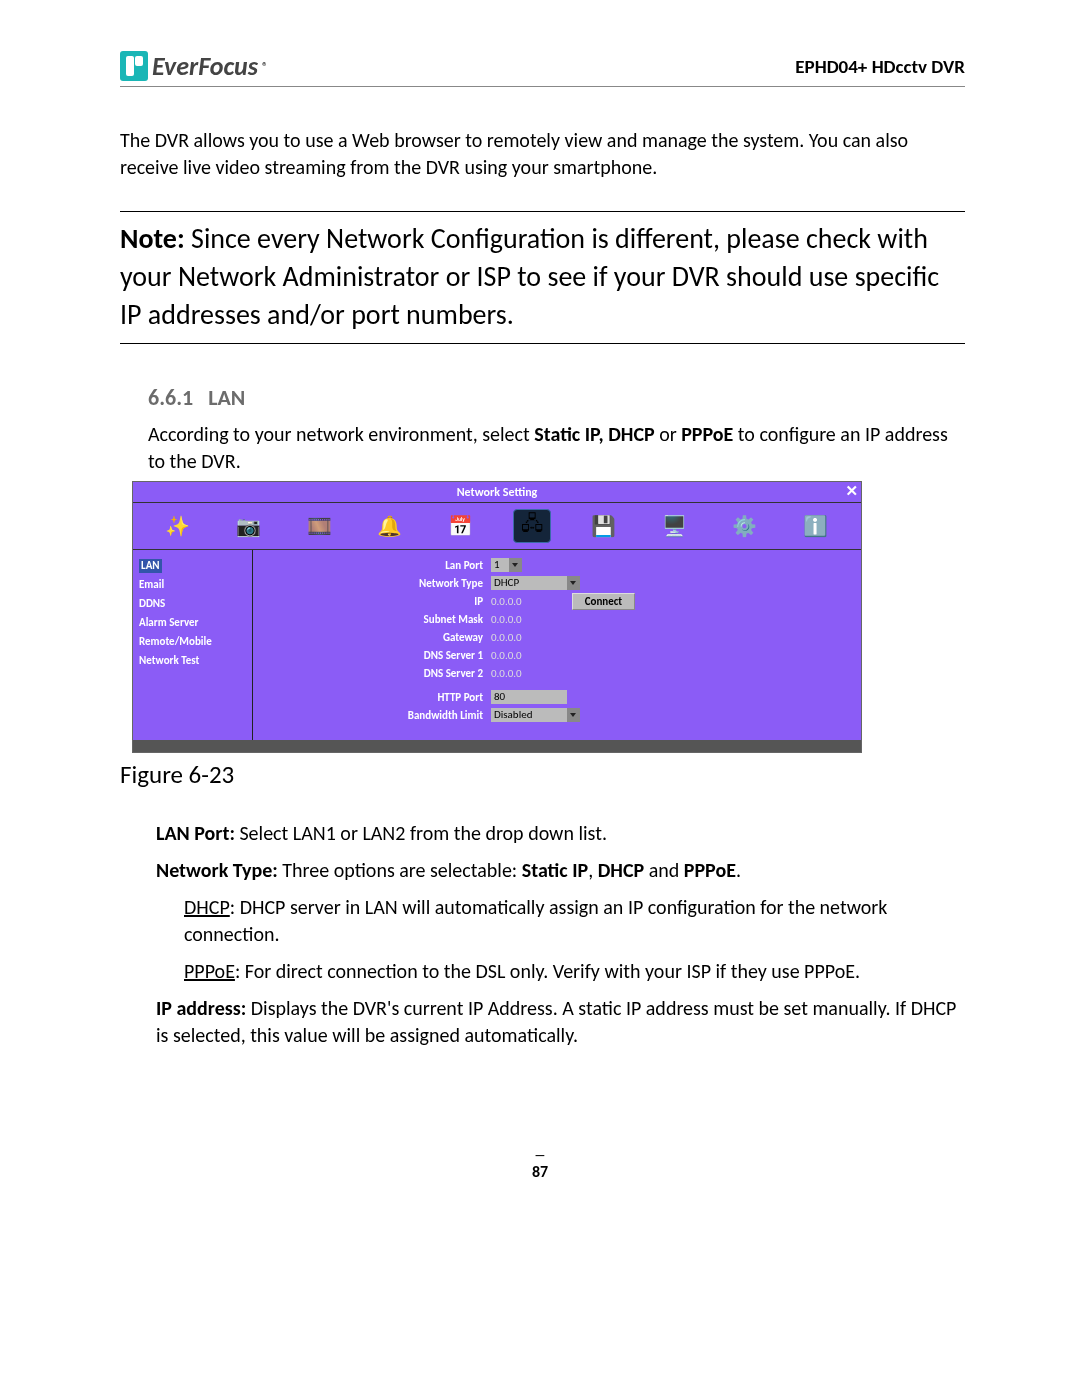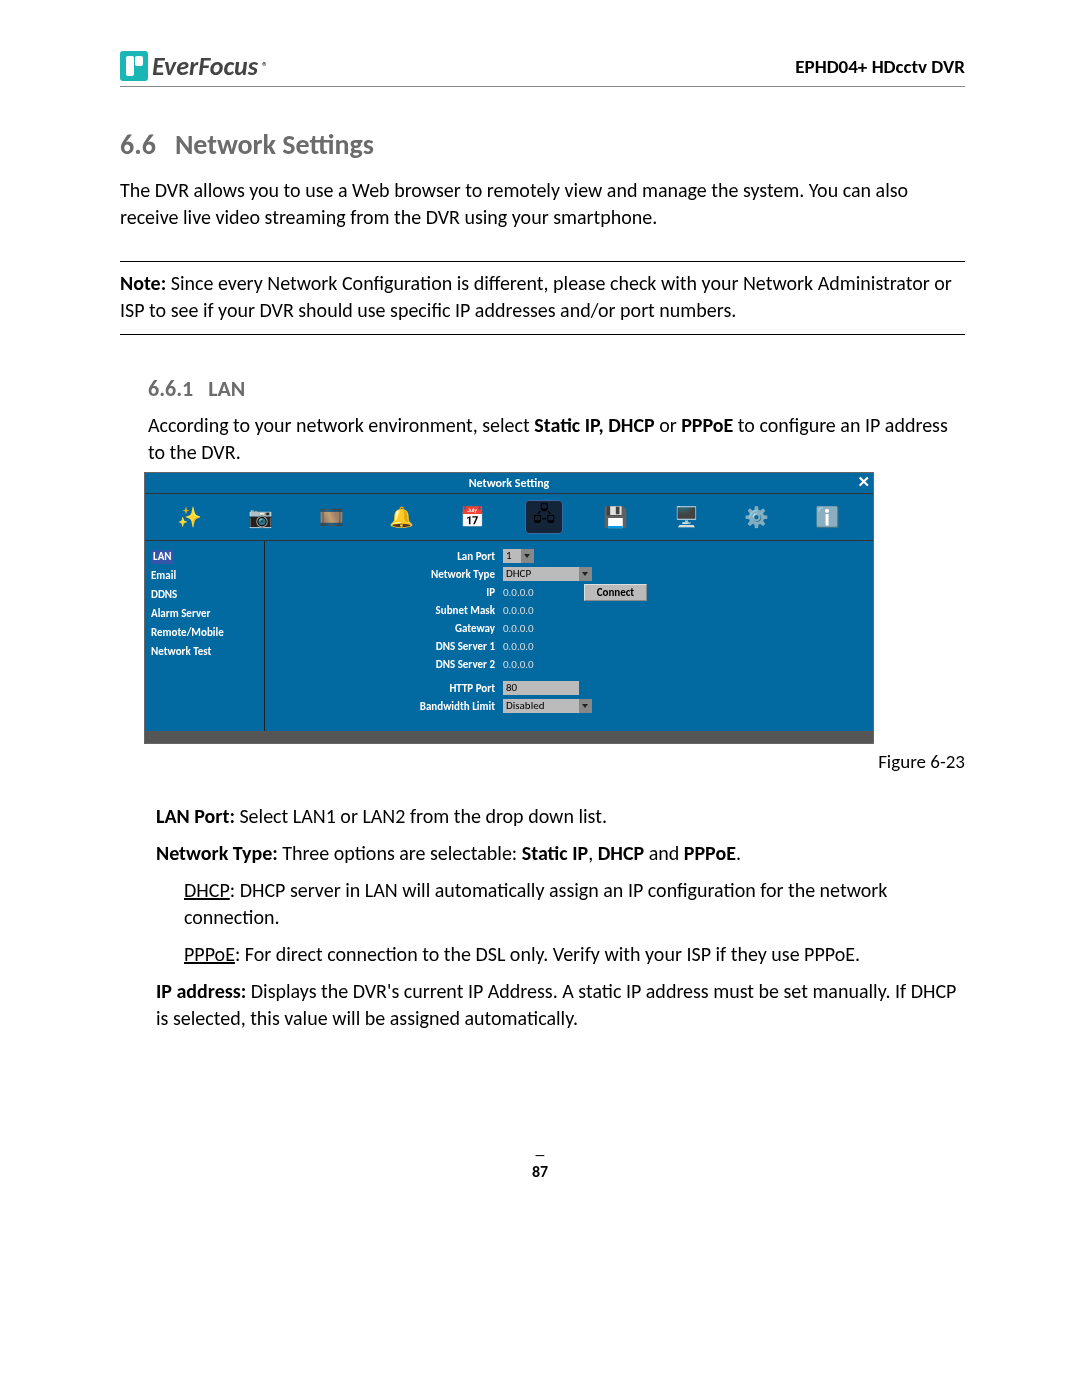--- a/index.html
+++ b/index.html
@@ -72,43 +72,43 @@
   }
   .body-text {
     font-size: 20px;
     line-height: 1.35;
     margin: 0 0 30px 0;
   }
   .note-box {
     border-top: 1px solid #000;
     border-bottom: 1px solid #000;
     padding: 8px 0 10px 0;
-    font-size: 20px;
+    font-size: 28px;
     line-height: 1.35;
     margin-bottom: 40px;
   }
   h3.subsec {
     font-size: 22px;
     color: #6c6c6c;
     margin: 0 0 10px 0;
     font-weight: bold;
     padding-left: 28px;
   }
   .sub-body {
     font-size: 20px;
     line-height: 1.35;
     margin: 0 0 6px 0;
     padding-left: 28px;
   }
 
   
   .shot {
-    margin-left: 24px;
+    margin-left: 12px;
     width: 730px;
-    background: #0369a1;
+    background: #8b5cf6;
     border: 1px solid #666;
     box-sizing: border-box;
   }
   .shot-titlebar {
     position: relative;
     height: 20px;
     text-align: center;
     color: #fff;
     font-size: 12px;
     font-weight: bold;
@@ -219,22 +219,22 @@
     padding: 1px 12px;
     margin-left: 50px;
     border: 1px outset #ddd;
   }
   .shot-status {
     height: 12px;
     background: #555;
   }
 
   .figcap {
-    text-align: right;
-    font-size: 19px;
+    text-align: left;
+    font-size: 25px;
     margin: 6px 0 30px 0;
   }
 
   .defs {
     padding-left: 28px;
     font-size: 20px;
     line-height: 1.35;
   }
   .defs p {
     margin: 0 0 10px 8px;
@@ -265,23 +265,20 @@
 
   <div class="header">
     <div class="logo-wrap">
       <div class="logo-mark"></div>
       <span class="logo-text">EverFocus</span>
         <span class="logo-r">®</span>
     </div>
     <div class="header-right">EPHD04+  HDcctv DVR</div>
   </div>
 
-  <h2 class="section-title">
-    <span class="section-num">6.6</span>&nbsp;&nbsp;&nbsp;<span>Network Settings</span>
-  </h2>
 
   <p class="body-text">The DVR allows you to use a Web browser to remotely view and manage the system. You can also receive live video streaming from the DVR using your smartphone.</p>
 
   <div class="note-box">
     <span class="bold">Note:</span><span> Since every Network Configuration is different, please check with your Network Administrator or ISP to see if your DVR should use specific IP addresses and/or port numbers.</span>
   </div>
 
   <h3 class="subsec">
     <span>6.6.1</span>&nbsp;&nbsp;&nbsp;<span>LAN</span>
   </h3>

